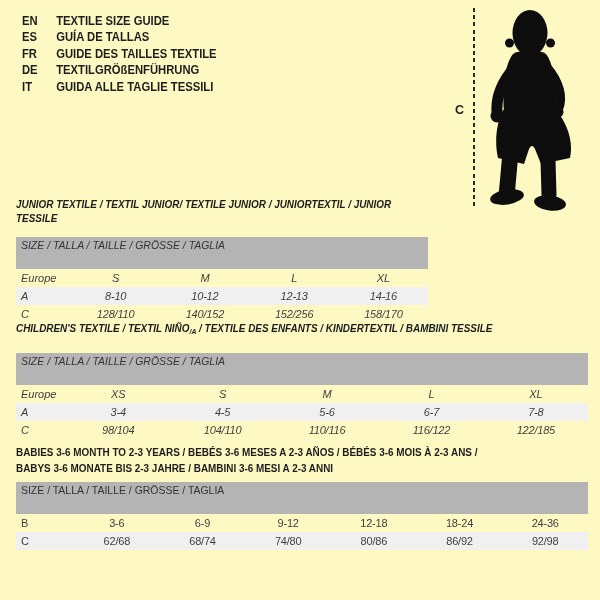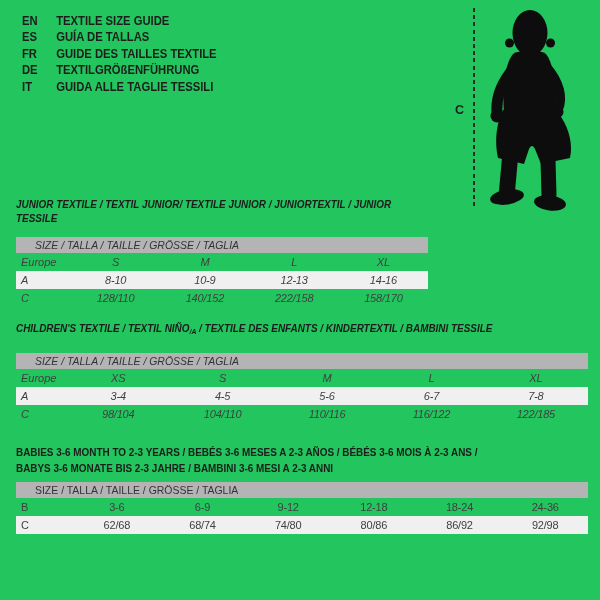--- a/index.html
+++ b/index.html
@@ -1,17 +1,17 @@
 <!DOCTYPE html>
 <html><head>
 <meta charset="utf-8">
 <style>
   html,body{margin:0;padding:0;background:#fff;}
   .canvas{
-    position:relative;width:600px;height:600px;background:#22c55e;overflow:hidden;
+    position:relative;width:600px;height:600px;background:#fef9c3;overflow:hidden;
     font-family:"Liberation Sans","DejaVu Sans",sans-serif;color:#222;
   }
   
   .langs{position:absolute;left:22px;top:13px;}
   .lang-row{height:16.4px;line-height:16.4px;font-weight:700;font-size:12.5px;color:#1d1d1d;
     transform:scaleX(.9);transform-origin:0 50%;white-space:nowrap;}
   .lang-code{display:inline-block;width:38px;}
   
   .dash-line{position:absolute;left:473px;top:8px;width:2.4px;height:200px;
     background:repeating-linear-gradient(180deg,#2a2a2a 0 4px,transparent 4px 7.2px);}
@@ -23,22 +23,22 @@
   .t2{top:321px;width:572px;font-style:italic;}
   .t3{top:428px;width:572px;margin-top:16px;}
   .t-title{font-size:11.5px;font-weight:700;color:#1c1c1c;line-height:14px;
     width:116%;transform:scaleX(.862);transform-origin:0 0;white-space:pre-line;}
   .t2 .t-title{line-height:14px;}
   .t3 .t-title{line-height:16px;}
   .t1 .t-title{margin-bottom:12px;}
   .t2 .t-title{margin-bottom:14px;}
   .t3 .t-title{margin-bottom:6px;}
   .t-title sub{font-size:8px;vertical-align:-2px;}
-  .size-bar{height:16px;line-height:16.5px;background:#b4b4b4;color:#333;
-    font-size:11px;padding-left:19px;overflow:hidden;}
+  .size-bar{height:32px;line-height:16.5px;background:#b4b4b4;color:#333;
+    font-size:11px;padding-left:5px;overflow:hidden;}
   .size-bar .cx{display:inline-block;transform:scaleX(.95);transform-origin:0 50%;white-space:nowrap;}
   .row{display:flex;height:18px;align-items:center;font-size:11px;color:#3f3f3f;}
   .row.shaded{background:#f0f0f0;}
   .cell{flex:1;text-align:center;letter-spacing:-.2px;}
   .cell.label{flex:0 0 auto;text-align:left;padding-left:5px;letter-spacing:0;}
   .t1 .cell.label{width:50px;}
   .t2 .cell.label{width:45px;}
   .t3 .cell.label{width:53px;}
   
   .footnotes{position:absolute;left:20px;top:538px;width:500px;}
@@ -97,29 +97,29 @@
         <div class="row">
           <div class="cell label">Europe</div>
           <div class="cell">S</div>
           <div class="cell">M</div>
           <div class="cell">L</div>
           <div class="cell">XL</div>
         </div>
         <div class="row shaded">
           <div class="cell label">A</div>
           <div class="cell">8-10</div>
-          <div class="cell">10-9</div>
+          <div class="cell">10-12</div>
           <div class="cell">12-13</div>
           <div class="cell">14-16</div>
         </div>
         <div class="row">
           <div class="cell label">C</div>
           <div class="cell">128/110</div>
           <div class="cell">140/152</div>
-          <div class="cell">222/158</div>
+          <div class="cell">152/256</div>
           <div class="cell">158/170</div>
         </div>
       </div>
   </div>
 
   <div class="size-table t2">
     <div class="t-title"><span>CHILDREN'S TEXTILE / TEXTIL NIÑO</span><sub>/A</sub><span> / TEXTILE DES ENFANTS / KINDERTEXTIL / BAMBINI TESSILE</span></div>
     <div class="size-bar"><span class="cx">SIZE / TALLA / TAILLE / GRÖSSE / TAGLIA</span></div>
     <div>
         <div class="row">

